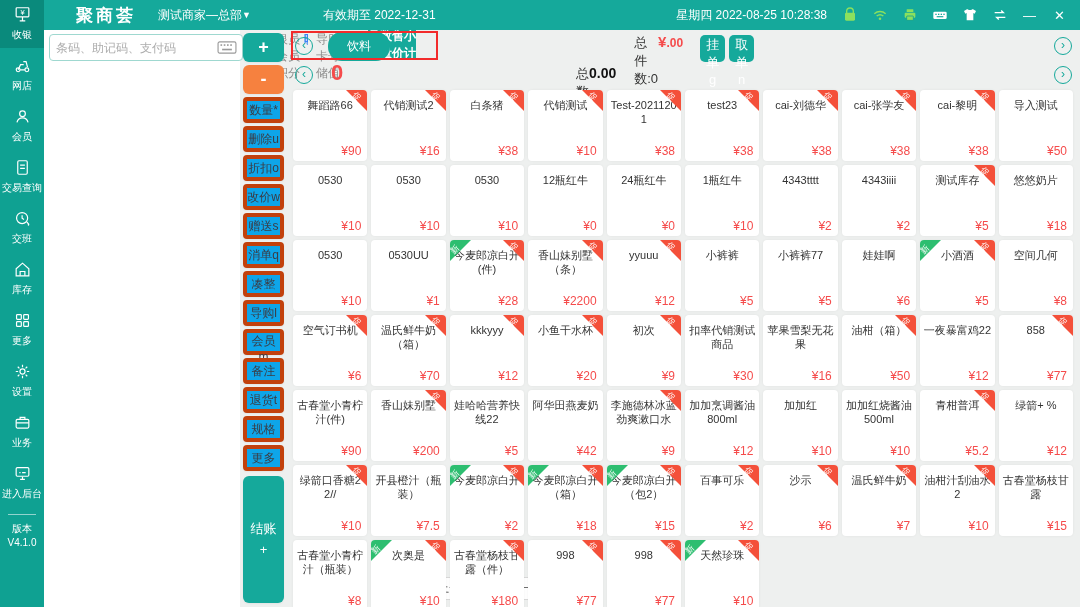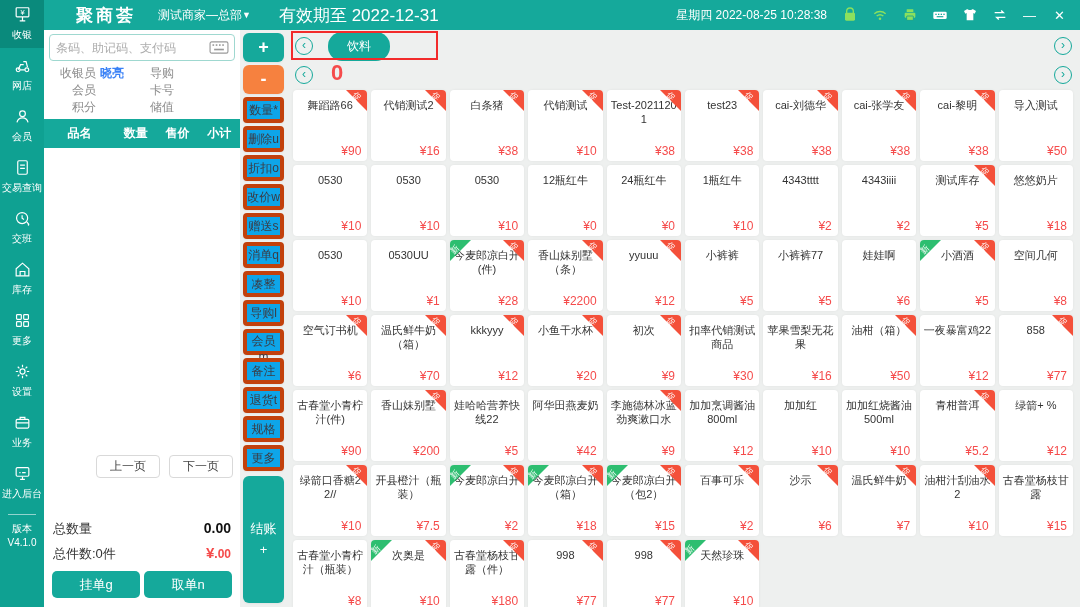--- a/index.html
+++ b/index.html
@@ -9,41 +9,41 @@
   :root{
     --accent:#15a99b; --accent-dark:#0d9488; --sidebar:#0fa192; --sidebar-active:#0a8a7c;
     --orange:#f6813f; --price:#f54b4b; --badge-red:#f4503a; --badge-green:#2dbe70; --anno:#f22b2b;
   }
   
   .topbar{position:absolute;left:0;top:0;width:1080px;height:30px;background:var(--accent);
           display:flex;align-items:center;color:#fff;box-sizing:border-box;padding-left:76px;z-index:2;}
   .logo{font-size:17px;font-weight:bold;letter-spacing:3px;margin-right:22px;}
   .store{font-size:12px;margin-right:28px;display:flex;align-items:center;cursor:pointer;}
   .store .caret{font-size:9px;}
-  .validity{font-size:17px;}
+  .validity{font-size:12px;margin-left:44px;}
   .topbar .spacer{flex:1;}
   .datetime{font-size:12px;margin-right:14px;}
   .tb-icons{display:flex;align-items:center;gap:13px;margin-right:12px;}
   .tb-icons .ic{width:17px;height:17px;display:flex;align-items:center;justify-content:center;cursor:pointer;}
   .tb-icons svg{width:16px;height:16px;}
   .win-glyph{color:#fff;font-size:13px;line-height:17px;}
   
   .sidebar{position:absolute;left:0;top:0;bottom:0;width:44px;background:var(--sidebar);z-index:3;
            display:flex;flex-direction:column;align-items:stretch;}
   .side-item{display:flex;flex-direction:column;align-items:center;gap:2px;color:#fff;
              font-size:10px;padding:5px 0 6px;cursor:pointer;}
   .side-item svg{width:19px;height:19px;stroke:#fff;fill:none;stroke-width:1.5;}
   .side-item.active{background:var(--sidebar-active);}
   .side-item + .side-item{margin-top:3px;}
   .side-bottom{margin-top:auto;}
   .side-divider{width:28px;border-top:1px solid rgba(255,255,255,.55);margin:7px auto;}
   .version{color:#fff;font-size:10px;text-align:center;line-height:1.35;padding-bottom:8px;}
   
   .panel{position:absolute;left:44px;top:30px;width:196px;bottom:0;background:#fff;
-         display:flex;flex-direction:column;box-sizing:border-box;}
+         display:flex;flex-direction:row;box-sizing:border-box;}
   .search-row{margin:4px 5px 3px;border:1px solid #9fd8d0;border-radius:4px;height:25px;
               display:flex;align-items:center;background:#fff;}
   .search-row input{border:none;outline:none;flex:1;min-width:0;font-size:12px;padding:0 6px;color:#333;background:transparent;}
   .search-row input::placeholder{color:#aeaeae;}
   .kb-ic{margin-right:5px;display:flex;}
   .info{padding:1px 4px 3px;font-size:12px;}
   .info-row{display:flex;line-height:17px;}
   .info-cell{flex:1;white-space:nowrap;overflow:hidden;}
   .lab{display:inline-block;min-width:48px;text-align:right;color:#8b8b8b;margin-right:4px;}
   .lab2{display:inline-block;min-width:32px;text-align:right;color:#8b8b8b;margin-right:4px;}

